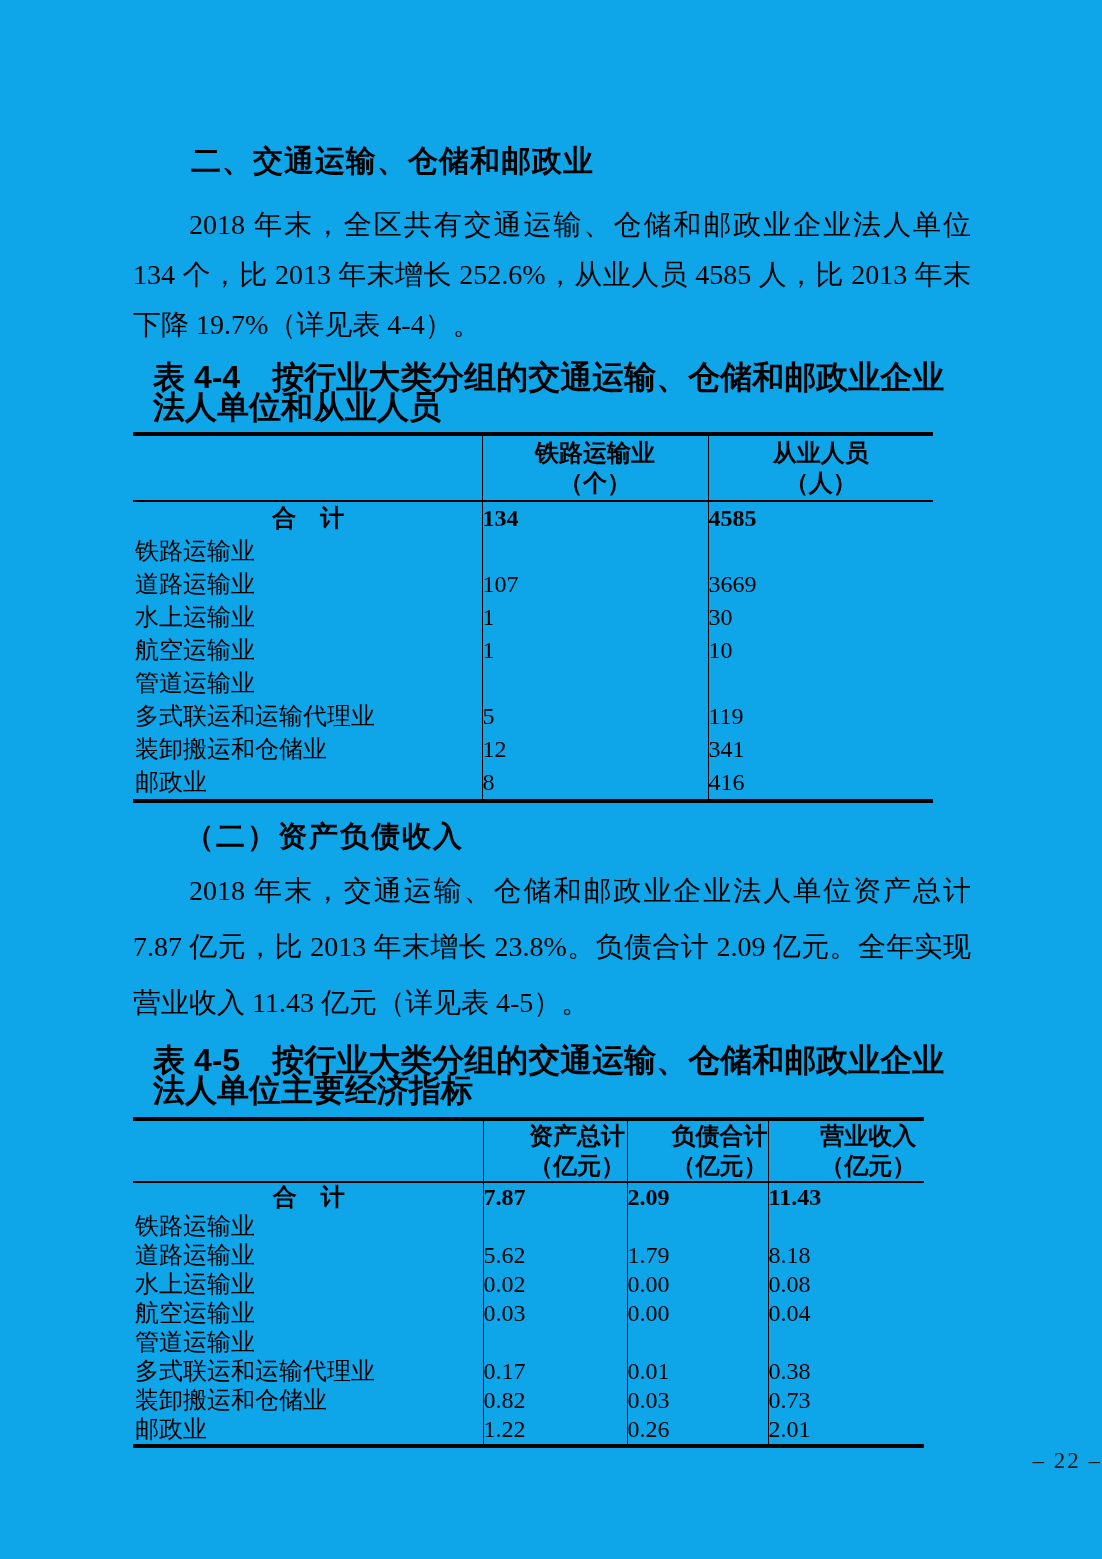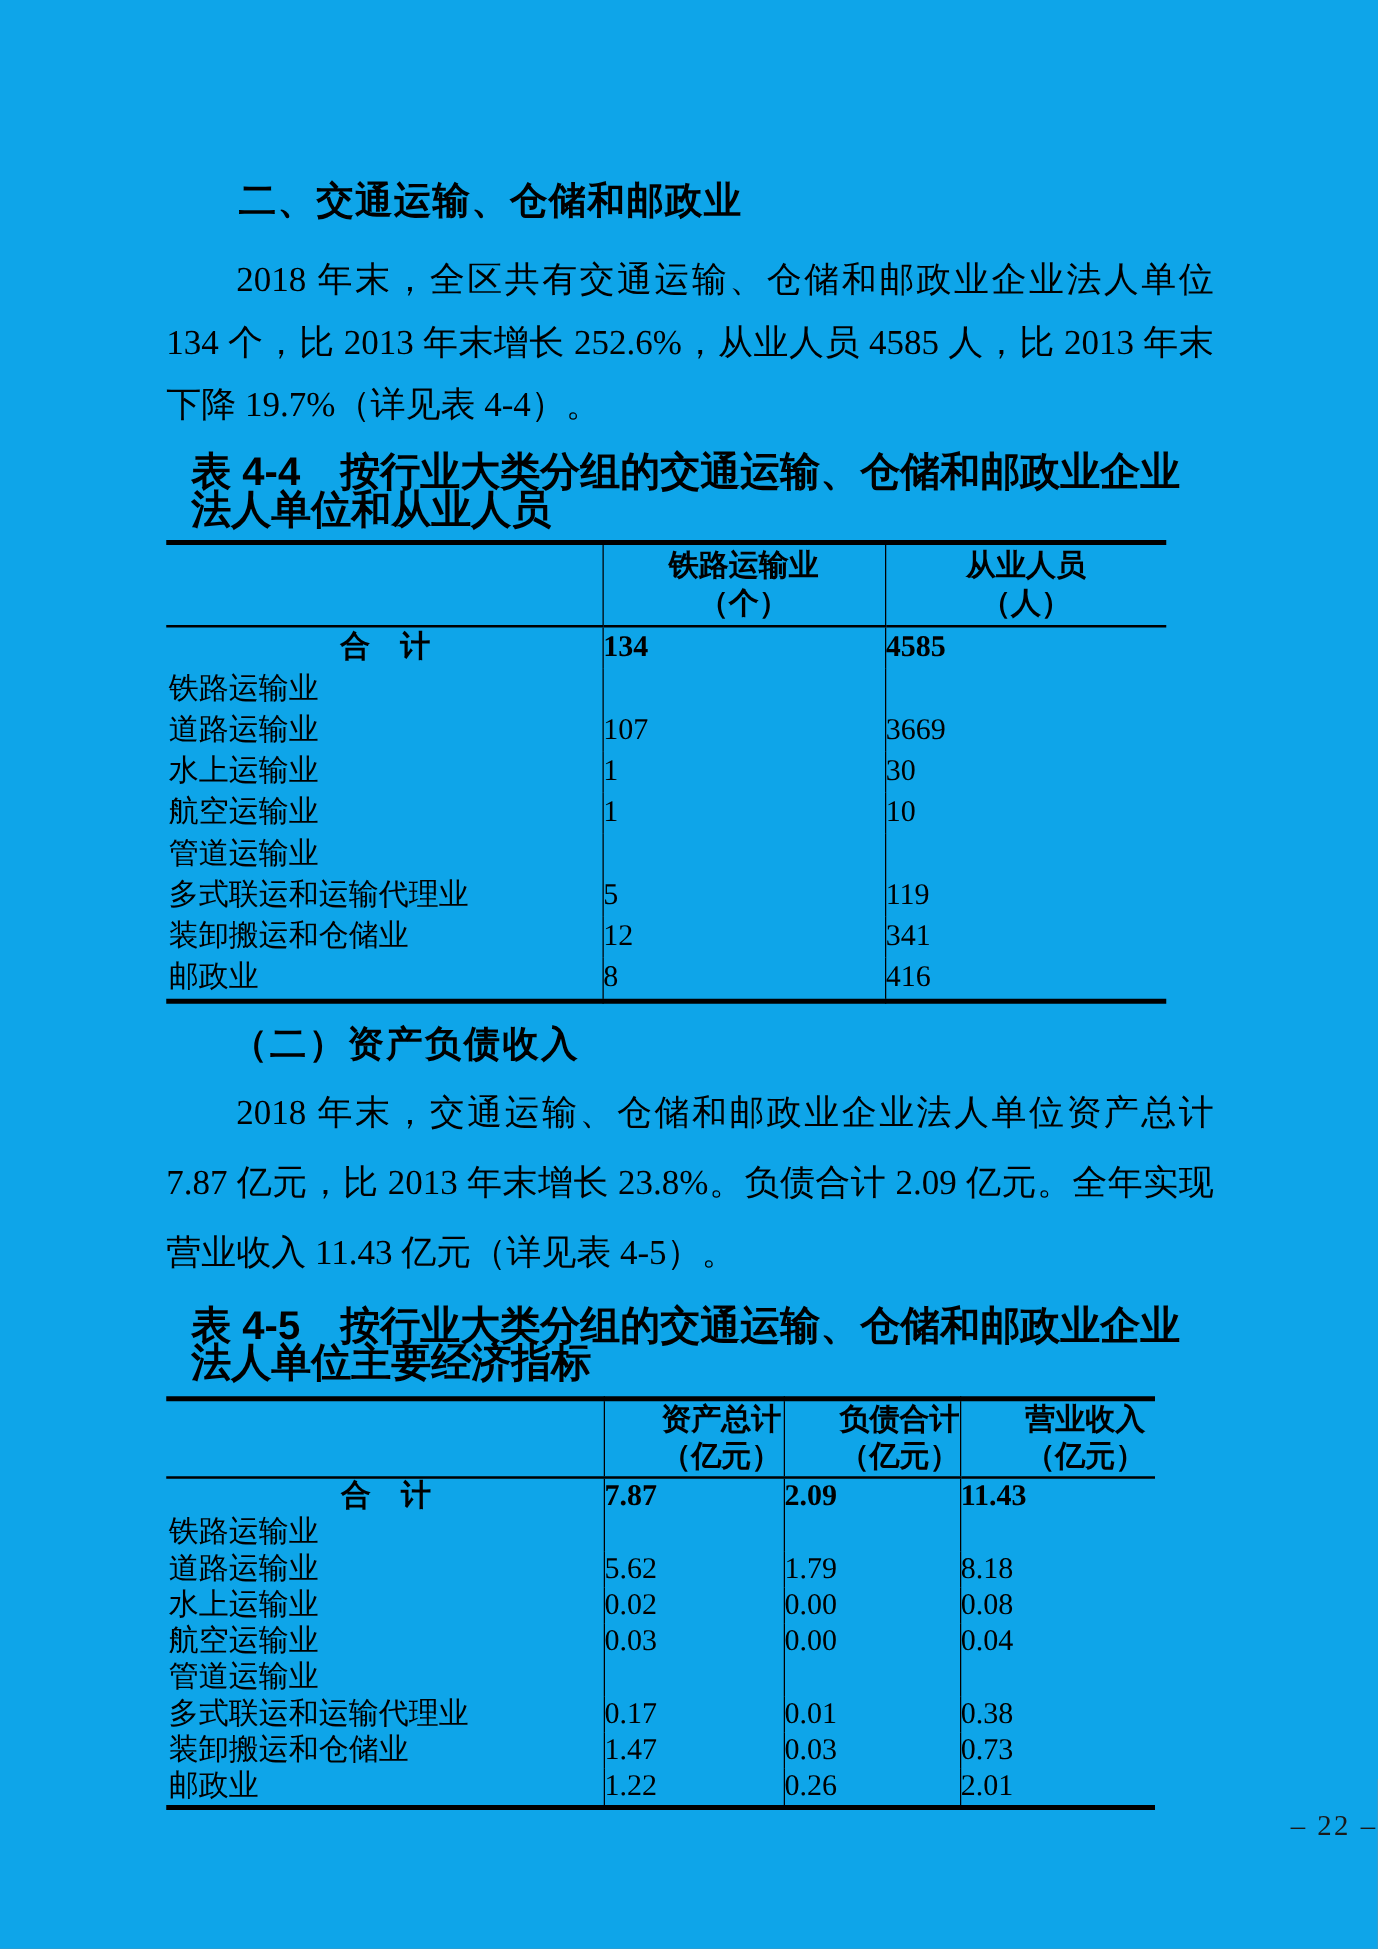--- a/index.html
+++ b/index.html
@@ -247,21 +247,21 @@
           <td class="num v"></td>
         </tr>
         <tr>
           <td class="lbl">多式联运和运输代理业</td>
           <td class="num v">0.17</td>
           <td class="num v">0.01</td>
           <td class="num v">0.38</td>
         </tr>
         <tr>
           <td class="lbl">装卸搬运和仓储业</td>
-          <td class="num v">1.47</td>
+          <td class="num v">0.82</td>
           <td class="num v">0.03</td>
           <td class="num v">0.73</td>
         </tr>
         <tr>
           <td class="lbl">邮政业</td>
           <td class="num v">1.22</td>
           <td class="num v">0.26</td>
           <td class="num v">2.01</td>
         </tr>
       </tbody>

